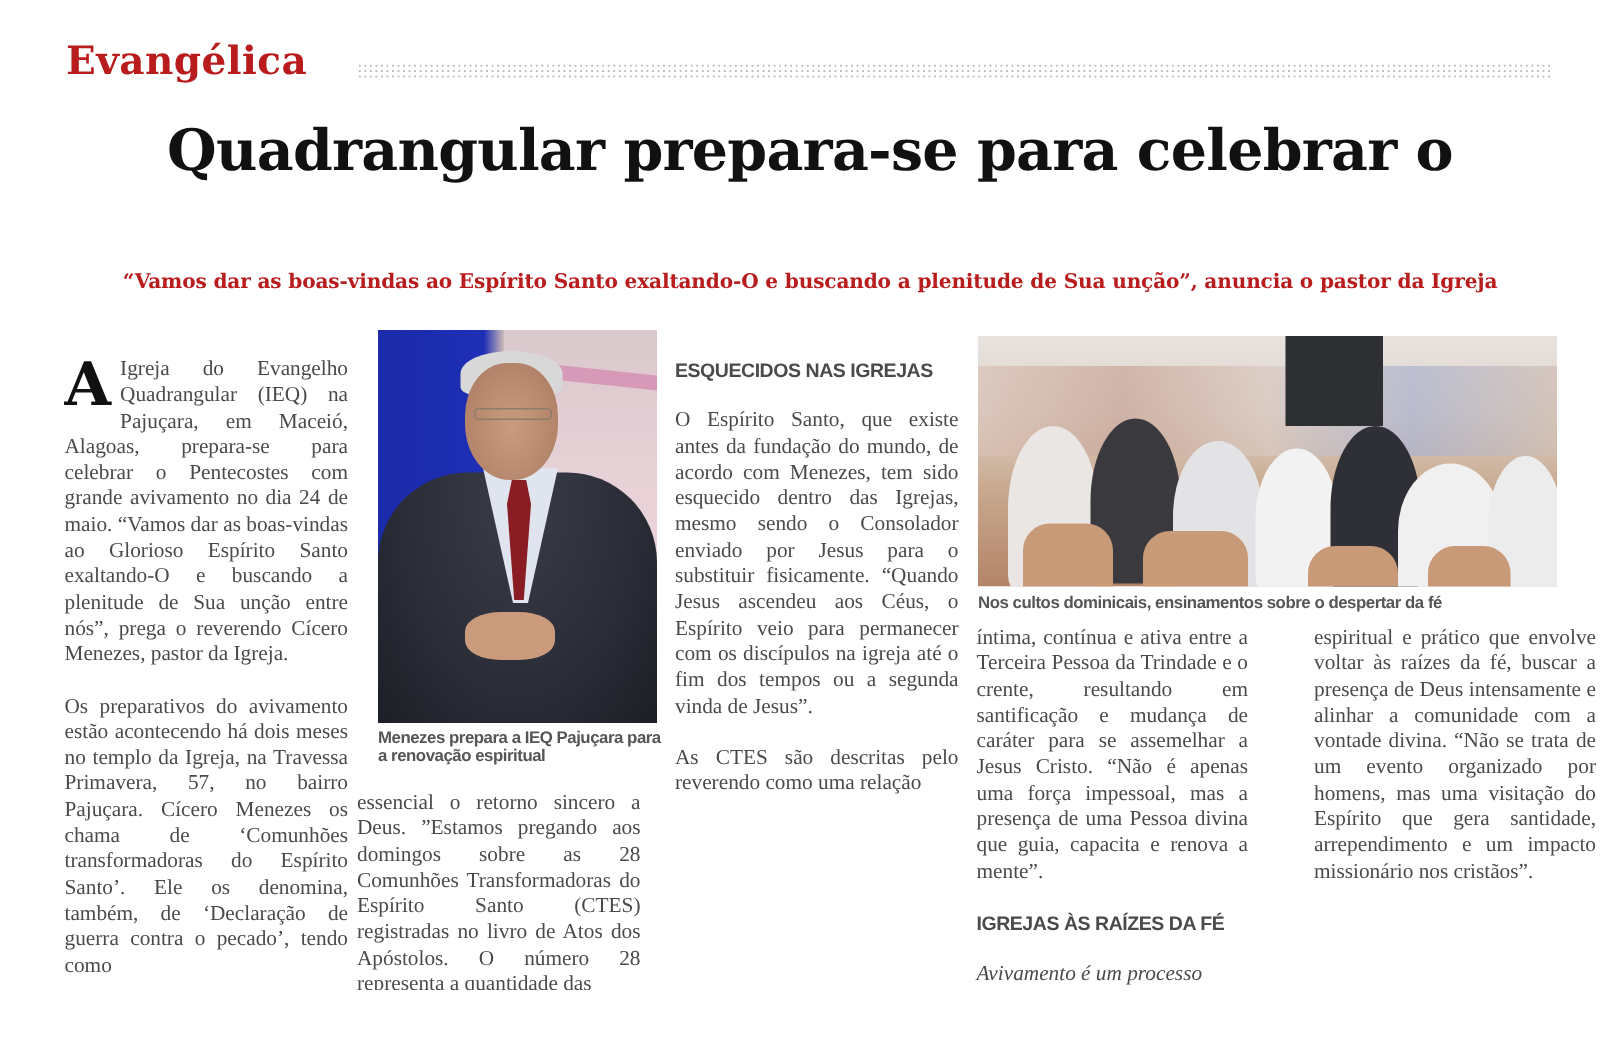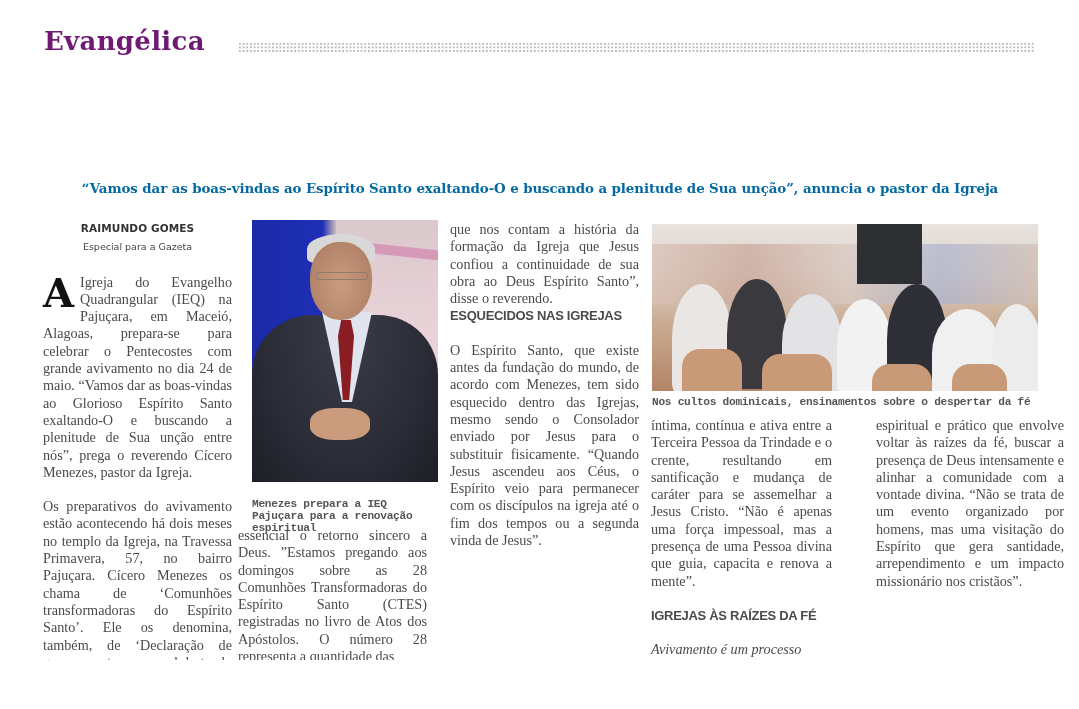--- a/index.html
+++ b/index.html
@@ -1,39 +1,39 @@
 <!DOCTYPE html>
 <html><head>
 <meta charset="utf-8">
 <style>
   * { box-sizing: border-box; margin: 0; padding: 0; }
   html, body { width: 1079px; height: 709px; background: #ffffff; overflow: hidden; }
   body { position: relative; font-family: "DejaVu Serif", serif; color: #3a3a3a; }
 
   .section-header { position: absolute; left: 44px; top: 26px; display: flex; align-items: center; }
-  .section-title { font-family: "DejaVu Serif", serif; font-weight: bold; font-size: 26px; color: #701a75; letter-spacing: 0.3px; }
+  .section-title { font-family: "DejaVu Serif", serif; font-weight: bold; font-size: 26px; color: #b91c1c; letter-spacing: 0.3px; }
   .dot-rule { position: absolute; left: 238px; top: 42px; width: 796px; height: 10px;
     background-image: radial-gradient(circle, #b8b8b8 0.7px, transparent 0.9px);
     background-size: 3.7px 3.6px; }
 
   .headline { position: absolute; left: 60px; top: 76px; width: 960px; text-align: center;
     font-family: "DejaVu Serif", serif; font-weight: bold; font-size: 38px; line-height: 47px; color: #111; letter-spacing: -0.5px; }
   .subhead { position: absolute; left: 40px; top: 180px; width: 1000px; text-align: center;
-    font-family: "DejaVu Serif", serif; font-weight: bold; font-size: 13.4px; color: #0369a1; letter-spacing: -0.1px; }
+    font-family: "DejaVu Serif", serif; font-weight: bold; font-size: 13.4px; color: #b91c1c; letter-spacing: -0.1px; }
 
   .col { position: absolute; font-family: "Liberation Serif", serif; font-size: 14.2px; line-height: 17.3px; color: #4a4a4a; text-align: justify; }
   .col p { text-align: justify; }
   .byline { text-align: center; font-family: "DejaVu Sans", sans-serif; }
   .byline .name { font-weight: bold; font-size: 10.5px; color: #333; letter-spacing: 0.1px; }
   .byline .role { font-size: 9.5px; color: #444; margin-top: 1px; }
   .dropcap { float: left; font-family: "DejaVu Serif", serif; font-weight: bold; font-size: 40px; line-height: 34px; color: #111; margin: 2px 6px 0 0; }
   .subtitle { font-family: "Liberation Sans", sans-serif; font-weight: bold; font-size: 13px; color: #4a4a4a; letter-spacing: -0.3px; }
 
   .photo { position: absolute; overflow: hidden; }
-  .caption { position: absolute; font-family: Liberation Mono, monospace; font-weight: bold; font-size: 11.2px; line-height: 12px; color: #555; letter-spacing: -0.3px; }
+  .caption { position: absolute; font-family: Liberation Sans, sans-serif; font-weight: bold; font-size: 11.2px; line-height: 12px; color: #555; letter-spacing: -0.3px; }
 
   
   .pastor-bg { position: absolute; inset: 0; background: linear-gradient(90deg, #1a2aa8 0%, #1f2fb6 38%, #c9b8b8 45%, #e6d3d6 100%); }
   .pastor-bg .stage { position: absolute; right: 0; top: 0; width: 55%; height: 100%; background: linear-gradient(180deg, #d9c8cc 0%, #e8d2d8 40%, #eed8dd 100%); }
   .pastor-bg .pinkband { position: absolute; right: 0; top: 25px; width: 55%; height: 10px; background: #d69ab8; transform: skewY(6deg); }
   .suit { position: absolute; left: 0; top: 95px; width: 100%; height: 170px; background: radial-gradient(ellipse at 50% 10%, #3a3d4a 0%, #2a2c36 60%, #1d1f27 100%); border-radius: 60px 60px 0 0; }
   .shirt { position: absolute; left: 70px; top: 92px; width: 50px; height: 90px; background: #dfe4ee; clip-path: polygon(0 0, 100% 0, 60% 100%, 40% 100%); }
   .tie { position: absolute; left: 86px; top: 100px; width: 16px; height: 80px; background: #8a1c24; clip-path: polygon(20% 0, 80% 0, 100% 20%, 70% 100%, 30% 100%, 0 20%); }
   .head { position: absolute; left: 58px; top: 22px; width: 62px; height: 78px; background: radial-gradient(ellipse at 50% 55%, #c99c80 0%, #b38469 70%, #9e735a 100%); border-radius: 45% 45% 48% 48%; }
   .hair { position: absolute; left: 55px; top: 14px; width: 68px; height: 30px; background: #d8d8d8; border-radius: 50% 50% 20% 20%; }
@@ -51,58 +51,54 @@
 </style>
 </head>
 <body>
 
 <div class="section-header">
   <span class="section-title">Evangélica</span>
 </div>
 <div class="dot-rule"></div>
 
 <h1 class="headline">
-  <br>
+  <span>Quadrangular prepara-se para celebrar o</span><br>
 </h1>
 <div class="subhead">“Vamos dar as boas-vindas ao Espírito Santo exaltando-O e buscando a plenitude de Sua unção”, anuncia o pastor da Igreja</div>
 
 <div class="col" style="left:43px; top:220px; width:189px;">
-  <div class="byline">
-    <div class="name">RAIMUNDO GOMES</div>
-    <div class="role">Especial para a Gazeta</div>
-  </div>
   <p style="margin-top:18px;">
     <span class="dropcap">A</span><span>Igreja do Evangelho Quadrangular (IEQ) na Pajuçara, em Maceió, Alagoas, prepara-se para celebrar o Pentecostes com grande avivamento no dia 24 de maio. “Vamos dar as boas-vindas ao Glorioso Espírito Santo exaltando-O e buscando a plenitude de Sua unção entre nós”, prega o reverendo Cícero Menezes, pastor da Igreja.</span>
   </p>
   <p style="margin-top:17px;">Os preparativos do avivamento estão acontecendo há dois meses no templo da Igreja, na Travessa Primavera, 57, no bairro Pajuçara. Cícero Menezes os chama de ‘Comunhões transformadoras do Espírito Santo’. Ele os denomina, também, de ‘Declaração de guerra contra o pecado’, tendo como</p>
 </div>
 
 <div class="photo" style="left:252px; top:220px; width:186px; height:262px;">
   <div class="pastor-bg">
     <div class="stage"></div>
     <div class="pinkband"></div>
   </div>
   <div class="suit"></div>
   <div class="shirt"></div>
   <div class="tie"></div>
   <div class="hair"></div>
   <div class="head"></div>
   <div class="glasses"></div>
   <div class="hands"></div>
 </div>
-<div class="caption" style="left:252px; top:486px; width:190px;margin-top:12px;">Menezes prepara a IEQ Pajuçara para a renovação espiritual</div>
+<div class="caption" style="left:252px; top:486px; width:190px;">Menezes prepara a IEQ Pajuçara para a renovação espiritual</div>
 
 <div class="col" style="left:238px; top:527px; width:189px;">
   <p>essencial o retorno sincero a Deus. ”Estamos pregando aos domingos sobre as 28 Comunhões Transformadoras do Espírito Santo (CTES) registradas no livro de Atos dos Apóstolos. O número 28 representa a quantidade das</p>
 </div>
 
 <div class="col" style="left:450px; top:221px; width:189px;">
-  <p>que nos contam a história da formação da Igreja que Jesus confiou a continuidade de sua obra ao Deus Espírito Santo”, disse o reverendo.</p>
-  <div class="subtitle" style="">ESQUECIDOS NAS IGREJAS</div>
+  <div class="subtitle" style="margin-top:17px;">ESQUECIDOS NAS IGREJAS</div>
   <p style="margin-top:17px;">O Espírito Santo, que existe antes da fundação do mundo, de acordo com Menezes, tem sido esquecido dentro das Igrejas, mesmo sendo o Consolador enviado por Jesus para o substituir fisicamente. “Quando Jesus ascendeu aos Céus, o Espírito veio para permanecer com os discípulos na igreja até o fim dos tempos ou a segunda vinda de Jesus”.</p>
+  <p style="margin-top:17px;">As CTES são descritas pelo reverendo como uma relação</p>
 </div>
 
 <div class="photo" style="left:652px; top:224px; width:386px; height:167px;">
   <div class="crowd-bg">
     <div class="blur"></div>
     <div class="door"></div>
   </div>
   <div class="person" style="left:20px; top:60px; width:60px; height:110px; background:#e9e6e3;"></div>
   <div class="person" style="left:75px; top:55px; width:60px; height:110px; background:#3a3a3e;"></div>
   <div class="person" style="left:130px; top:70px; width:60px; height:100px; background:#e3e3e6;"></div>

